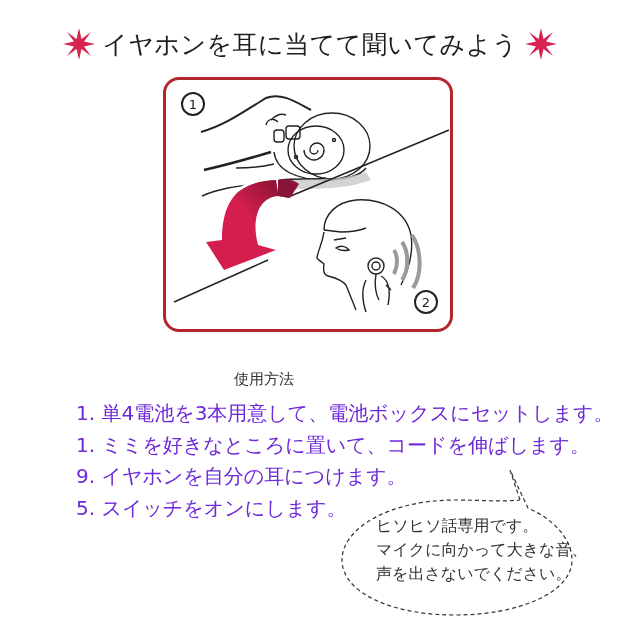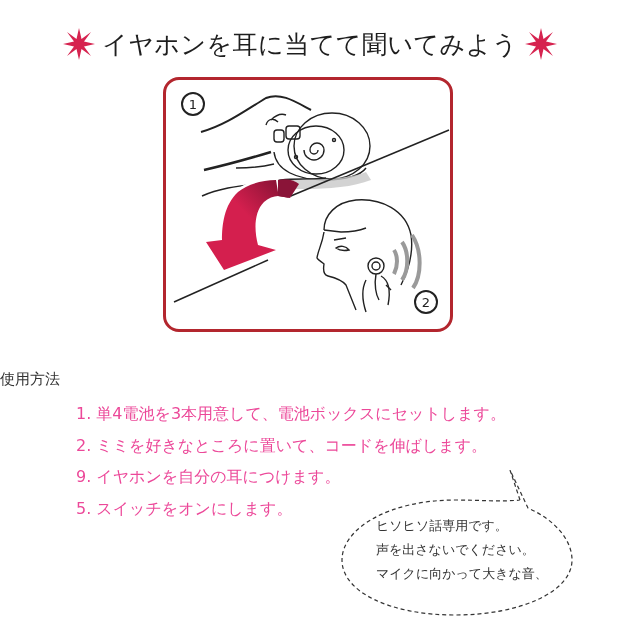--- a/index.html
+++ b/index.html
@@ -5,27 +5,27 @@
   html, body { margin: 0; padding: 0; background: #ffffff; }
   body { width: 620px; height: 620px; position: relative; overflow: hidden;
          font-family: "DejaVu Sans", "Liberation Sans", sans-serif; color: #222; }
   .title-row { position: absolute; top: 26px; left: 0; width: 620px; height: 36px;
                display: flex; align-items: center; justify-content: center; gap: 6px; }
   .title-text { font-size: 25px; letter-spacing: 0.5px; color: #1e1e1e; white-space: nowrap; }
   .star { width: 34px; height: 34px; display: inline-block; }
   .frame { position: absolute; left: 163px; top: 77px; width: 284px; height: 249px;
            border: 3px solid #b3262e; border-radius: 16px; background: #fff; overflow: hidden; }
   .frame svg { position: absolute; left: 0; top: 0; }
-  .usage-title { position: absolute; top: 370px; left: 0; width: 528px; 
+  .usage-title { position: absolute; top: 370px; left: 0; width: 528px; text-align: center;
                  font-size: 15px; color: #333; }
   .steps { position: absolute; left: 76px; top: 398px; margin: 0; padding: 0; list-style: none; }
-  .step { font-size: 16px; line-height: 31.5px; color: #ec4899; white-space: nowrap; }
+  .step { font-size: 20px; line-height: 31.5px; color: #6d28d9; white-space: nowrap; }
   .bubble { position: absolute; left: 340px; top: 470px; width: 240px; height: 148px; }
   .bubble svg { position: absolute; left: 0; top: 0; }
-  .bubble-text { position: absolute; left: 36px; top: 44px; font-size: 13px; line-height: 24px; color: #333; }
+  .bubble-text { position: absolute; left: 36px; top: 44px; font-size: 16px; line-height: 24px; color: #333; }
   .bubble-line { white-space: nowrap; }
 </style>
 </head>
 <body>
 
 <div class="title-row">
   <svg class="star" viewBox="0 0 34 34">
     <polygon points="17,1 19.5,12 29,5 22,14.5 33,17 22,19.5 29,29 19.5,22 17,33 14.5,22 5,29 12,19.5 1,17 12,14.5 5,5 14.5,12" fill="#d6234f"></polygon>
   </svg>
   <span class="title-text">イヤホンを耳に当てて聞いてみよう</span>
@@ -97,27 +97,27 @@
       <circle cx="260" cy="222" r="11" fill="none" stroke="#222" stroke-width="2"></circle>
       <text x="260" y="227" font-size="13" text-anchor="middle" fill="#222" font-family="DejaVu Sans, sans-serif">2</text>
     </g>
   </svg>
 </div>
 
 <div class="usage-title">使用方法</div>
 
 <ol class="steps">
   <li class="step">1. 単4電池を3本用意して、電池ボックスにセットします。</li>
-  <li class="step">2. ミミを好きなところに置いて、コードを伸ばします。</li>
+  <li class="step">1. ミミを好きなところに置いて、コードを伸ばします。</li>
   <li class="step">9. イヤホンを自分の耳につけます。</li>
   <li class="step">5. スイッチをオンにします。</li>
 </ol>
 
 <div class="bubble">
   <svg width="240" height="148" viewBox="0 0 240 148">
     <path d="M180 30 L170 0 L188 38 C215 50 232 70 232 90 C232 122 180 145 115 145 C50 145 2 122 2 90 C2 58 50 30 115 30 C140 30 160 32 180 30" fill="#fff" stroke="#333" stroke-width="1.2" stroke-dasharray="4,3"></path>
   </svg>
   <div class="bubble-text">
     <div class="bubble-line">ヒソヒソ話専用です。</div>
+    <div class="bubble-line">マイクに向かって大きな音、</div>
     <div class="bubble-line">声を出さないでください。</div>
-    <div class="bubble-line">マイクに向かって大きな音、</div>
   </div>
 </div>
 
 </body></html>

